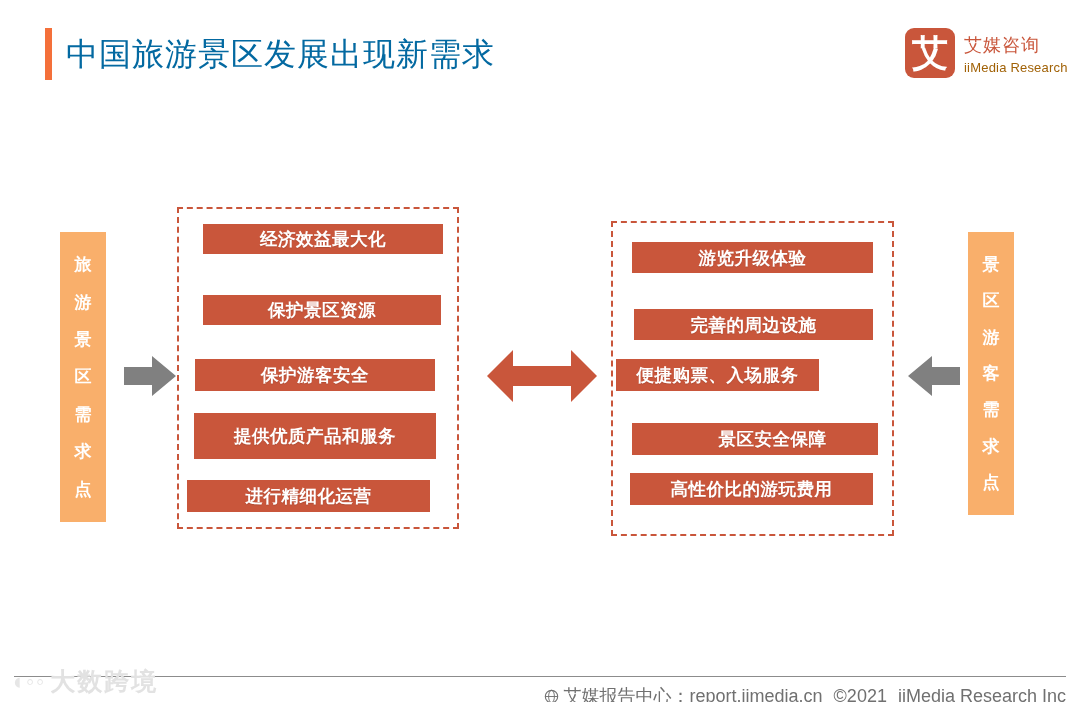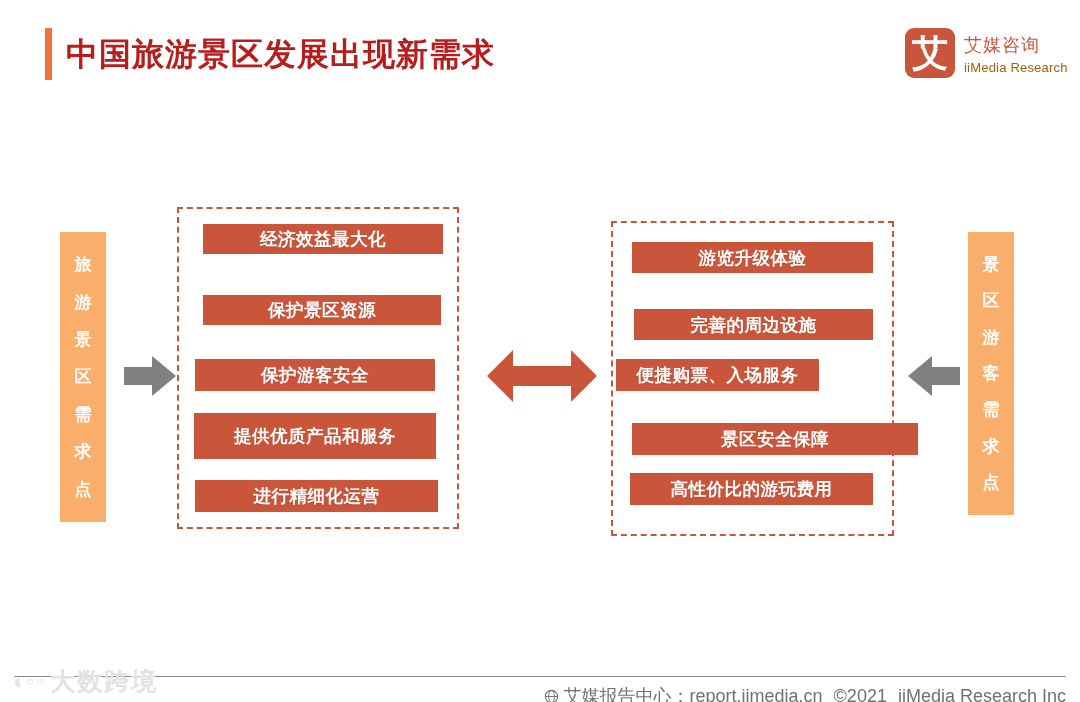--- a/index.html
+++ b/index.html
@@ -24,22 +24,22 @@
   .title-accent {
     position: absolute;
     left: 45px; top: 28px;
     width: 7px; height: 52px;
     background: #F4703A;
   }
   .page-title {
     position: absolute;
     left: 66px; top: 30px;
     font-size: 32px;
-    font-weight: bold;
-    color: #b91c1c;
+    font-weight: normal;
+    color: #0369a1;
     letter-spacing: 1px;
     line-height: 48px;
     white-space: nowrap;
   }
 
   
   .logo-wrap {
     position: absolute;
     left: 905px; top: 24px;
     width: 160px; height: 58px;
@@ -205,34 +205,34 @@
       <polygon points="0,11 28,11 28,0 52,20 28,40 28,29 0,29" fill="#808080"></polygon>
     </svg>
   </div>
 
   <div class="dashed-box dashed-left"></div>
 
   <div class="item-bar" style="left:203px; top:224px; width:240px; height:30px;">经济效益最大化</div>
   <div class="item-bar" style="left:203px; top:295px; width:238px; height:30px;">保护景区资源</div>
   <div class="item-bar" style="left:195px; top:359px; width:240px; height:32px;">保护游客安全</div>
   <div class="item-bar" style="left:194px; top:413px; width:242px; height:46px;">提供优质产品和服务</div>
-  <div class="item-bar" style="left:195px; top:480px; width:243px; height:32px;">进行精细化运营</div>
+  <div class="item-bar" style="left:187px; top:480px; width:243px; height:32px;">进行精细化运营</div>
 
   <div class="center-arrow">
     <svg width="110" height="52" viewBox="0 0 110 52">
       <polygon points="0,26 26,0 26,16 84,16 84,0 110,26 84,52 84,36 26,36 26,52" fill="#C9563B"></polygon>
     </svg>
   </div>
 
   <div class="dashed-box dashed-right"></div>
 
   <div class="item-bar" style="left:632px; top:242px; width:241px; height:31px;text-align:center;">游览升级体验</div>
   <div class="item-bar" style="left:634px; top:309px; width:239px; height:31px;">完善的周边设施</div>
   <div class="item-bar" style="left:616px; top:359px; width:203px; height:32px;">便捷购票、入场服务</div>
-  <div class="item-bar" style="left:632px; top:423px; width:286px; height:32px;">景区安全保障</div>
+  <div class="item-bar" style="left:632px; top:423px; width:211px; height:32px;padding-left:35px;">景区安全保障</div>
   <div class="item-bar" style="left:630px; top:473px; width:243px; height:32px;">高性价比的游玩费用</div>
 
   <div class="gray-arrow gray-arrow-right-grp">
     <svg width="52" height="40" viewBox="0 0 52 40">
       <polygon points="52,11 24,11 24,0 0,20 24,40 24,29 52,29" fill="#808080"></polygon>
     </svg>
   </div>
 
   <div class="vbar vbar-right">
     <span>景</span>

